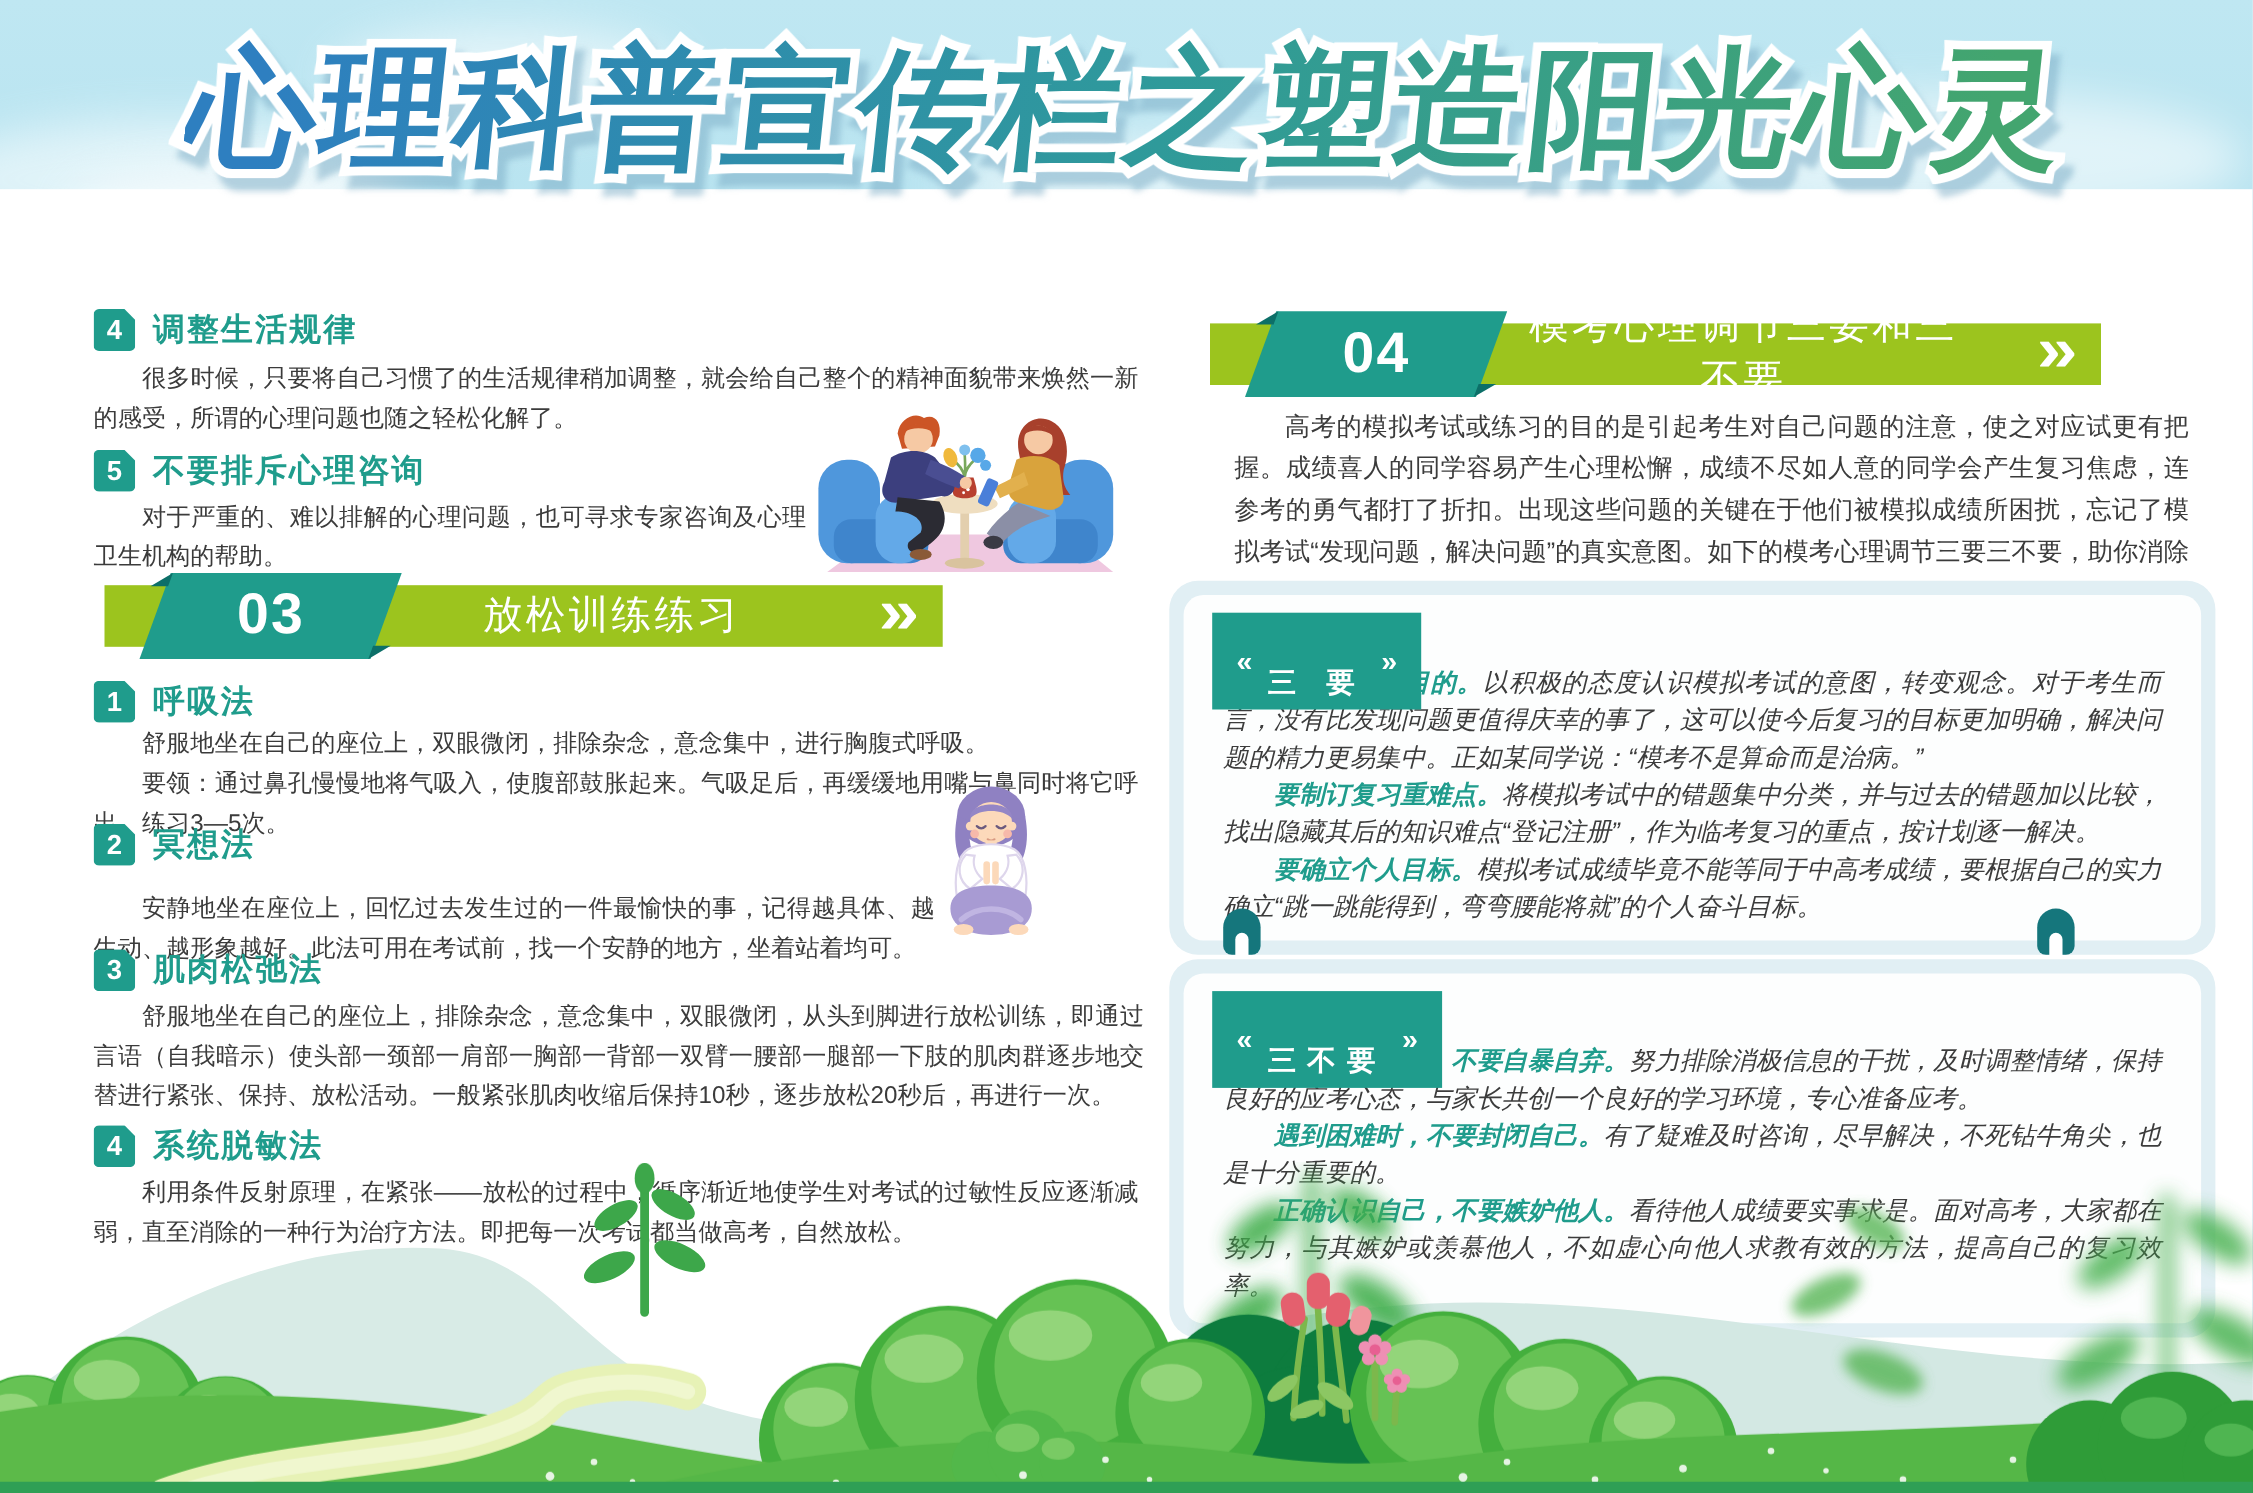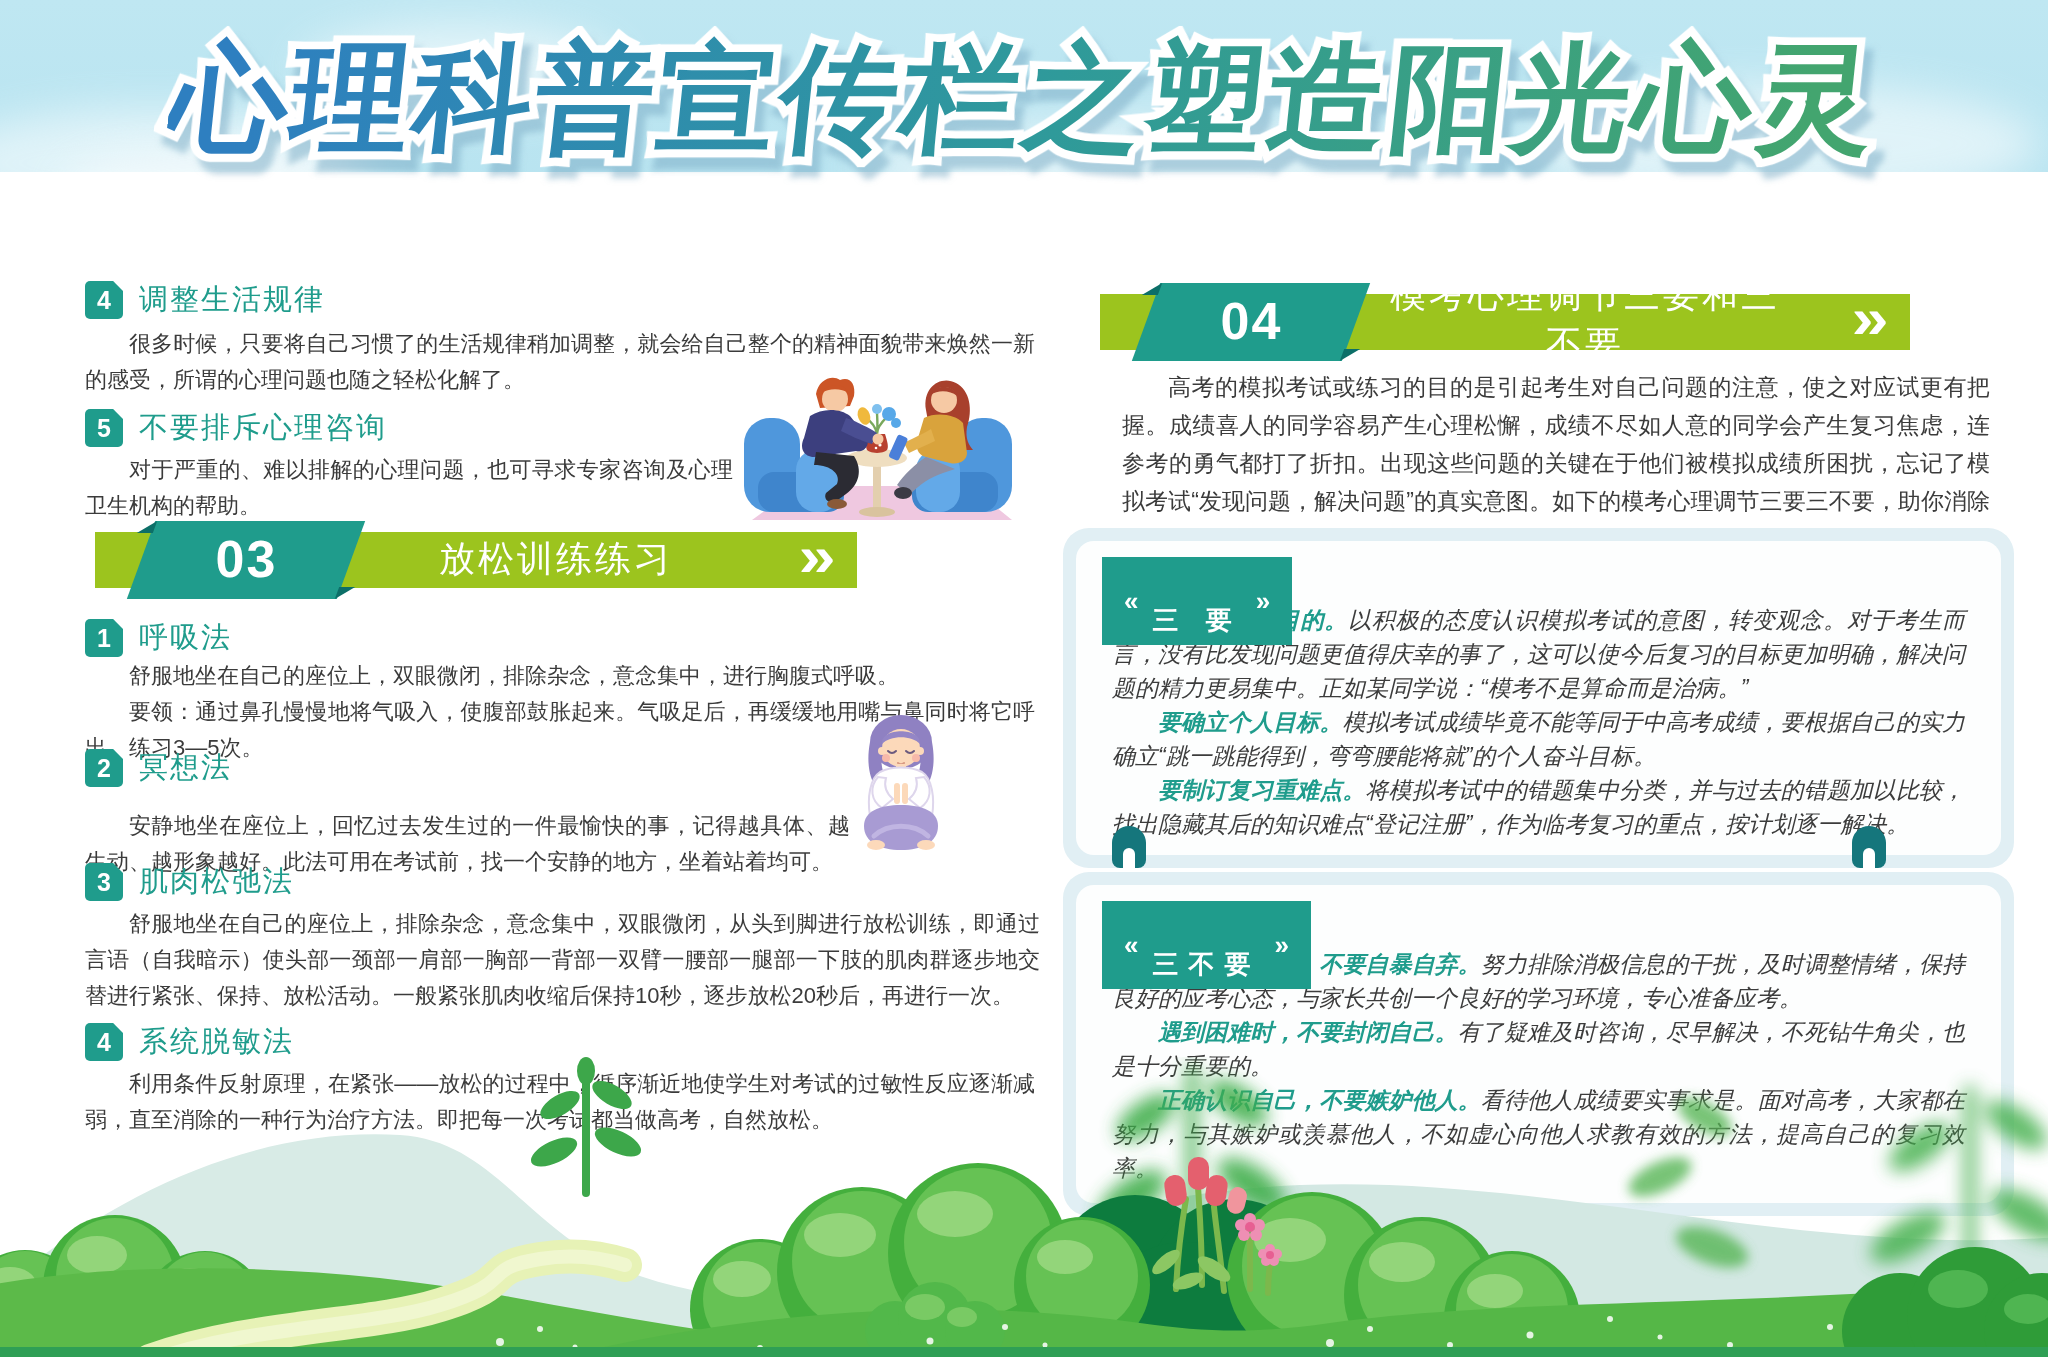--- a/index.html
+++ b/index.html
@@ -18,21 +18,21 @@
             filter:drop-shadow(9px 12px 3px rgba(120,170,195,.5));}
   .t-fill{position:relative;
           background:linear-gradient(92deg,#2e7fc0 4%,#2f9a9a 52%,#43a56f 96%);
           -webkit-background-clip:text;background-clip:text;color:transparent;}
 
   
   .head{position:absolute;display:flex;align-items:center;gap:16px;}
   .badge{width:38px;height:38px;background:#1f9c8c;color:#fff;font-weight:bold;font-size:25px;
          display:flex;align-items:center;justify-content:center;border-radius:5px;
          clip-path:polygon(0 0,74% 0,100% 26%,100% 100%,0 100%);}
-  .head-title{color:#1f9c8c;font-weight:normal;font-size:29px;letter-spacing:2px;}
+  .head-title{color:#1f9c8c;font-weight:bold;font-size:29px;letter-spacing:2px;}
 
   .body{position:absolute;font-size:22px;line-height:36px;color:#3b3b3b;text-align:justify;}
   .body p{margin:0;text-indent:2em;}
 
   
   .banner{position:absolute;height:56px;background:#9cc41e;}
   .num-plate{position:absolute;left:46px;top:-11px;width:210px;height:78px;
              background:#1f9c8c;transform:skewX(-20deg);}
   .num-plate::before{content:"";position:absolute;left:-14px;top:0;width:0;height:0;
              border-style:solid;border-width:0 0 12px 16px;border-color:transparent transparent #0c6f68 transparent;}
@@ -225,22 +225,22 @@
   </div>
 
   <div class="info-box" style="left:1063px;top:528px;width:925px;height:314px;">
     <div class="info-inner">
       <div class="tag">
         <span>«</span>
         <span class="tag-label">三 要</span>
         <span>»</span>
       </div>
       <p><span class="lead">要明确模考目的。</span><span>以积极的态度认识模拟考试的意图，转变观念。对于考生而言，没有比发现问题更值得庆幸的事了，这可以使今后复习的目标更加明确，解决问题的精力更易集中。正如某同学说：“模考不是算命而是治病。”</span></p>
+      <p><span class="lead">要制订复习重难点。</span><span>将模拟考试中的错题集中分类，并与过去的错题加以比较，找出隐藏其后的知识难点“登记注册”，作为临考复习的重点，按计划逐一解决。</span></p>
       <p><span class="lead">要确立个人目标。</span><span>模拟考试成绩毕竟不能等同于中高考成绩，要根据自己的实力确立“跳一跳能得到，弯弯腰能将就”的个人奋斗目标。</span></p>
-      <p><span class="lead">要制订复习重难点。</span><span>将模拟考试中的错题集中分类，并与过去的错题加以比较，找出隐藏其后的知识难点“登记注册”，作为临考复习的重点，按计划逐一解决。</span></p>
     </div>
   </div>
 
   <div class="ring-group" style="left:1112px;top:826px;">
     <span class="pin pin-down"></span>
     <span class="pin pin-up"></span>
   </div>
   <div class="ring-group" style="left:1852px;top:826px;">
     <span class="pin pin-down"></span>
     <span class="pin pin-up"></span>

